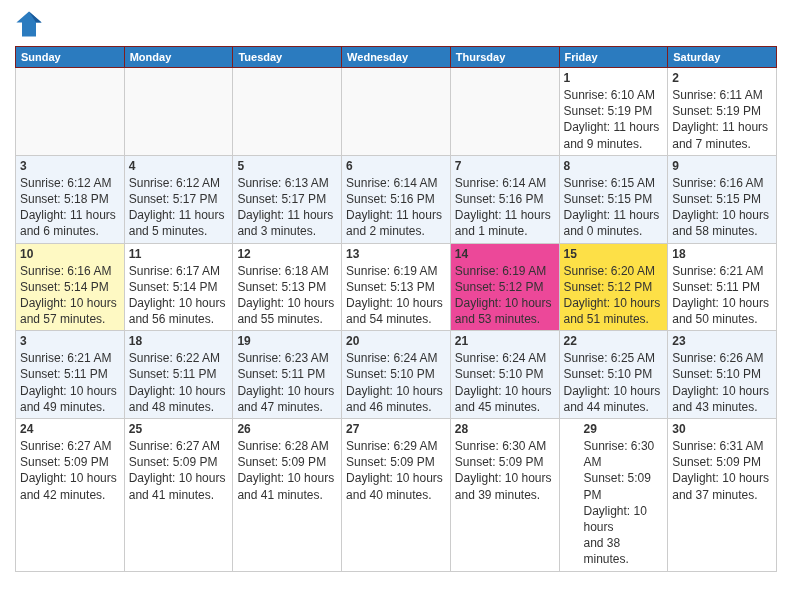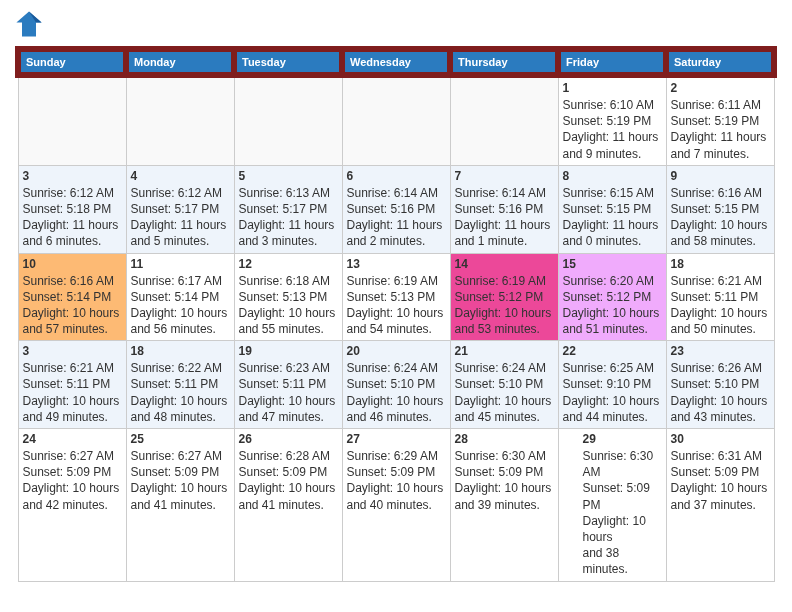--- a/index.html
+++ b/index.html
@@ -47,21 +47,21 @@
       border-collapse: collapse;
       table-layout: fixed;
     }
     .calendar th {
       background: #2b7bbf;
       color: #fff;
       font-size: 11px;
       font-weight: bold;
       padding: 4px 5px;
       text-align: left;
-      border: 6px solid #7f1d1d;
+      border: 1px solid #7f1d1d;
     }
     .calendar td {
       border: 1px solid #ccc;
       vertical-align: top;
       padding: 3px 4px;
       font-size: 9px;
       color: #333;
       height: 85px;
     }
     .calendar td.empty {
@@ -185,21 +185,21 @@
           </td>
           <td style="background: rgb(238, 244, 251);">
             <span class="day-num">9</span>
             <div class="day-info" style="white-space: pre-line;">Sunrise: 6:16 AM
 Sunset: 5:15 PM
 Daylight: 10 hours
 and 58 minutes.</div>
           </td>
         </tr>
         <tr>
-          <td style="background: #fdba74;">
+          <td style="background: #fef9c3;">
             <span class="day-num">10</span>
             <div class="day-info" style="white-space: pre-line;">Sunrise: 6:16 AM
 Sunset: 5:14 PM
 Daylight: 10 hours
 and 57 minutes.</div>
           </td>
           <td style="background: rgb(255, 255, 255);">
             <span class="day-num">11</span>
             <div class="day-info" style="white-space: pre-line;">Sunrise: 6:17 AM
 Sunset: 5:14 PM
@@ -220,21 +220,21 @@
 Daylight: 10 hours
 and 54 minutes.</div>
           </td>
           <td style="background: #ec4899;">
             <span class="day-num">14</span>
             <div class="day-info" style="white-space: pre-line;">Sunrise: 6:19 AM
 Sunset: 5:12 PM
 Daylight: 10 hours
 and 53 minutes.</div>
           </td>
-          <td style="background: #f0abfc;">
+          <td style="background: #fde047;">
             <span class="day-num">15</span>
             <div class="day-info" style="white-space: pre-line;">Sunrise: 6:20 AM
 Sunset: 5:12 PM
 Daylight: 10 hours
 and 51 minutes.</div>
           </td>
           <td style="background: rgb(255, 255, 255);">
             <span class="day-num">18</span>
             <div class="day-info" style="white-space: pre-line;">Sunrise: 6:21 AM
 Sunset: 5:11 PM
@@ -274,21 +274,21 @@
           <td style="background: rgb(238, 244, 251);">
             <span class="day-num">21</span>
             <div class="day-info" style="white-space: pre-line;">Sunrise: 6:24 AM
 Sunset: 5:10 PM
 Daylight: 10 hours
 and 45 minutes.</div>
           </td>
           <td style="background: rgb(238, 244, 251);">
             <span class="day-num">22</span>
             <div class="day-info" style="white-space: pre-line;">Sunrise: 6:25 AM
-Sunset: 9:10 PM
+Sunset: 5:10 PM
 Daylight: 10 hours
 and 44 minutes.</div>
           </td>
           <td style="background: rgb(238, 244, 251);">
             <span class="day-num">23</span>
             <div class="day-info" style="white-space: pre-line;">Sunrise: 6:26 AM
 Sunset: 5:10 PM
 Daylight: 10 hours
 and 43 minutes.</div>
           </td>

